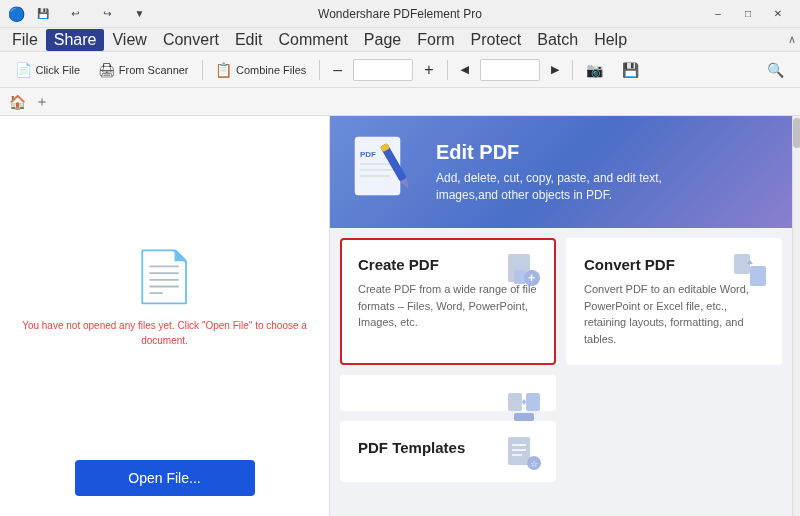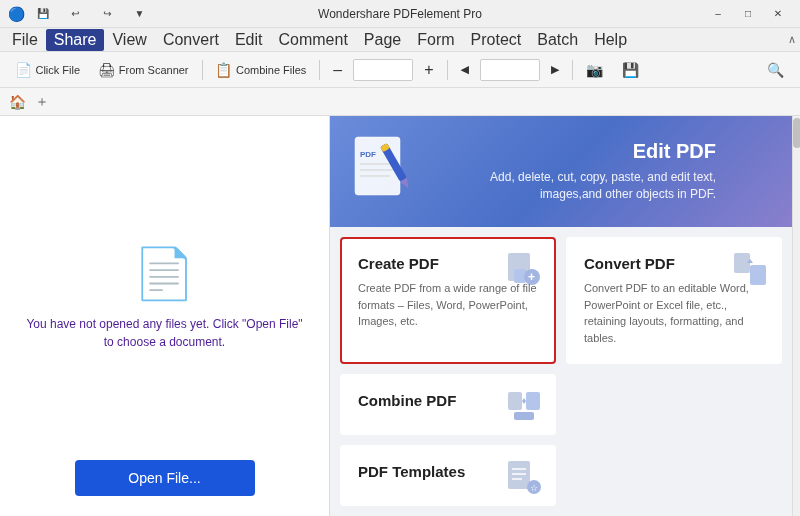--- a/index.html
+++ b/index.html
@@ -87,21 +87,21 @@
       width: 330px;
       min-width: 330px;
       background: white;
       display: flex;
       flex-direction: column;
       align-items: center;
       justify-content: space-between;
       padding: 20px;
       border-right: 1px solid #ddd;
     }
-    .left-panel-text { font-size: 12px; color: #4c1d95; text-align: center; line-height: 1.5; }
+    .left-panel-text { font-size: 10px; color: #ef4444; text-align: center; line-height: 1.5; }
     .open-file-btn {
       width: 180px;
       height: 36px;
       background: #1a56db;
       color: white;
       border: none;
       border-radius: 4px;
       font-size: 14px;
       cursor: pointer;
       display: flex;
@@ -122,21 +122,21 @@
     .edit-pdf-banner {
       background: linear-gradient(135deg, #6b8cda 0%, #4a6fc7 50%, #8a7fcd 100%);
       min-height: 110px;
       display: flex;
       align-items: center;
       padding: 16px 20px;
       gap: 16px;
       position: relative;
       overflow: hidden;
     }
-    .edit-pdf-content { color: white; text-align: right; }
+    .edit-pdf-content { color: white; }
     .edit-pdf-title { font-size: 20px; font-weight: bold; margin-bottom: 6px; }
     .edit-pdf-desc { font-size: 12px; opacity: 0.9; line-height: 1.4; max-width: 280px; }
 
     
     .cards-grid {
       display: grid;
       grid-template-columns: 1fr 1fr;
       gap: 10px;
       padding: 10px;
     }
@@ -306,21 +306,20 @@
       </div>
 
 
       <div class="card">
         <svg class="card-icon" viewBox="0 0 36 36" xmlns="http://www.w3.org/2000/svg">
           <rect x="2" y="4" width="14" height="18" rx="2" fill="#8a9fc7"></rect>
           <rect x="20" y="4" width="14" height="18" rx="2" fill="#6b8cda"></rect>
           <path d="M16 13 L20 13 L18 10 Z M16 13 L20 13 L18 16 Z" fill="#4a6fc7"></path>
           <rect x="8" y="24" width="20" height="8" rx="2" fill="#4a6fc7"></rect>
         </svg>
-        <div class="card-title">Combine PDF</div>
         <div class="card-desc"></div>
       </div>
 
       <div class="card" style="grid-column: 1;">
         <svg class="card-icon" viewBox="0 0 36 36" xmlns="http://www.w3.org/2000/svg">
           <rect x="2" y="2" width="22" height="28" rx="2" fill="#8a9fc7"></rect>
           <line x1="6" y1="10" x2="20" y2="10" stroke="white" stroke-width="1.5"></line>
           <line x1="6" y1="15" x2="20" y2="15" stroke="white" stroke-width="1.5"></line>
           <line x1="6" y1="20" x2="16" y2="20" stroke="white" stroke-width="1.5"></line>
           <circle cx="28" cy="28" r="7" fill="#4a6fc7"></circle>

